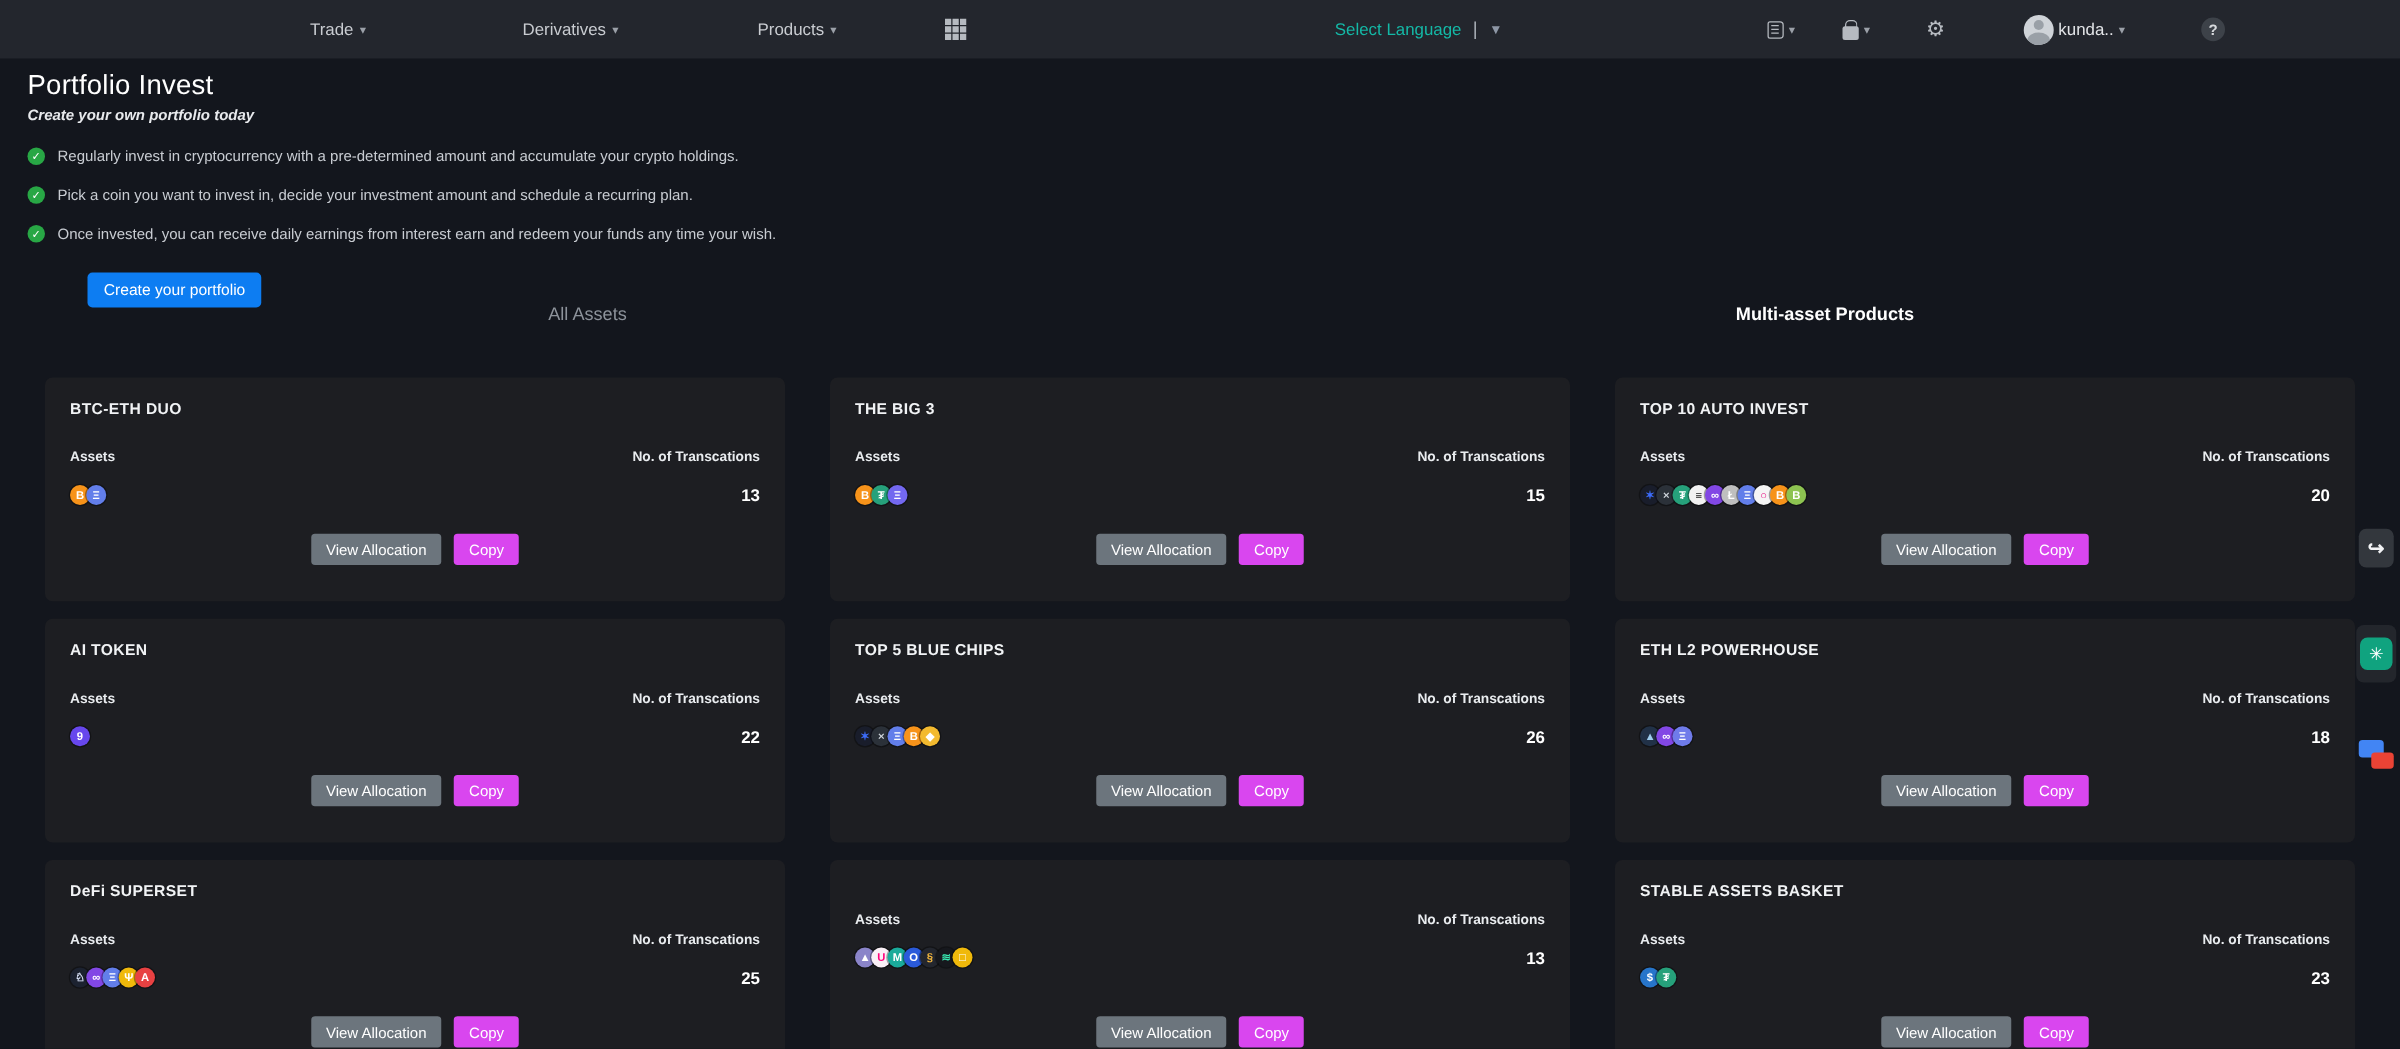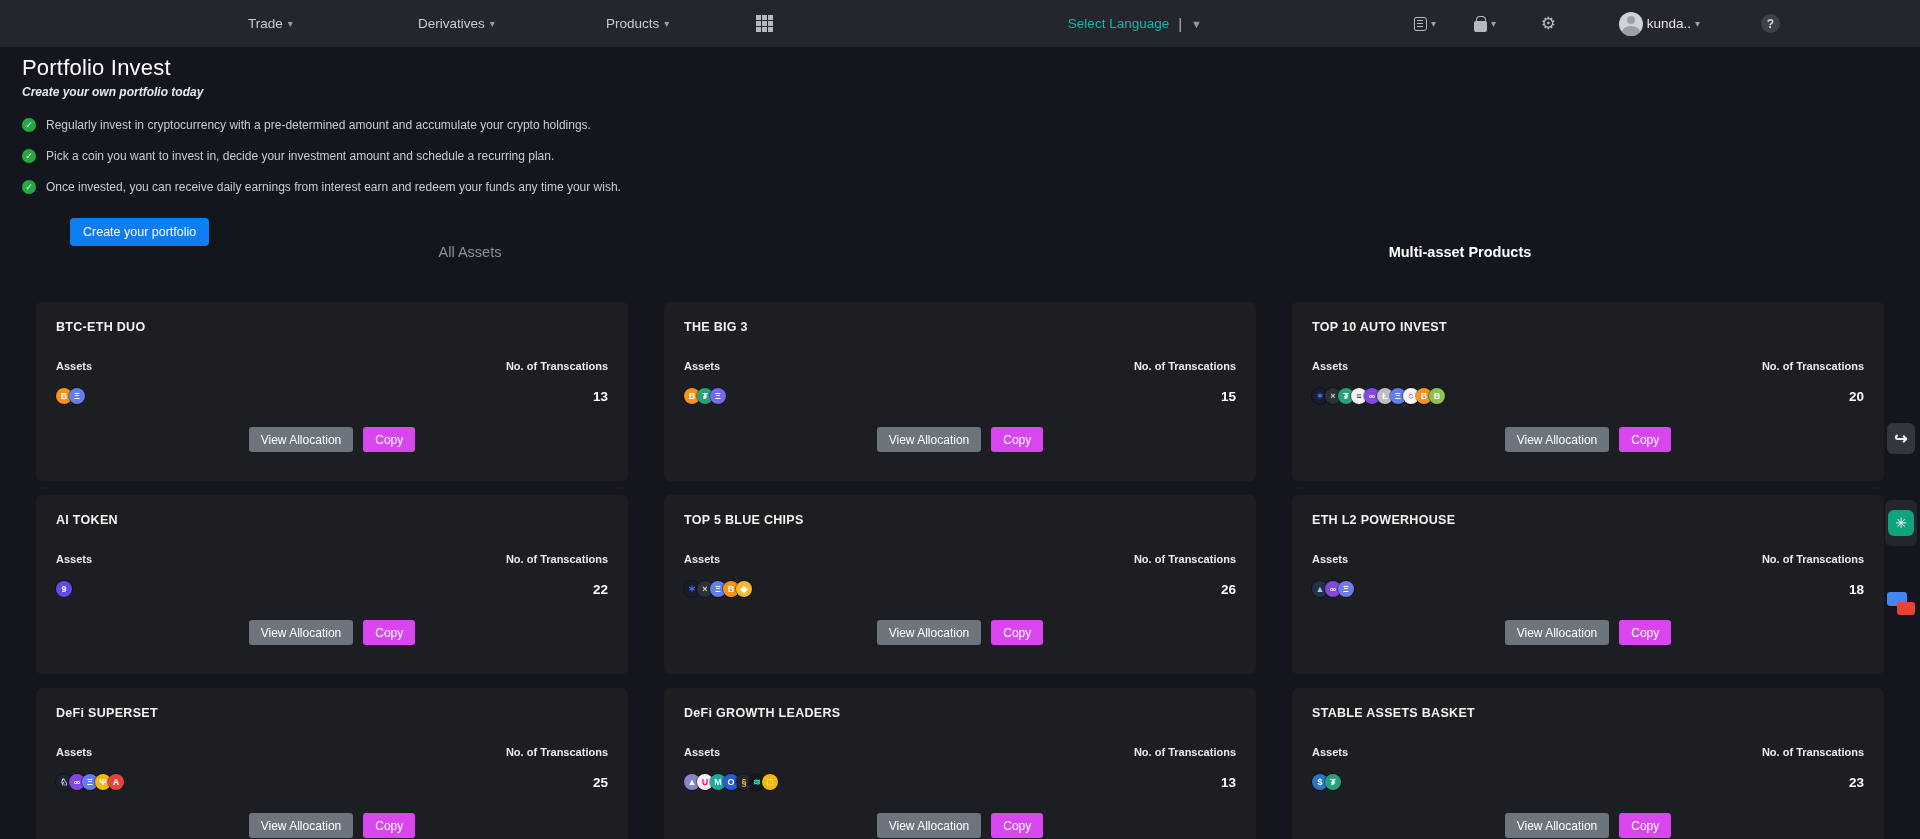--- a/index.html
+++ b/index.html
@@ -310,21 +310,20 @@
           </span>
       <span class="count">25</span>
     </div>
     <div class="card-actions">
       <button class="btn btn-gray">View Allocation</button>
       <button class="btn btn-teal">Copy</button>
     </div>
   </div>
 
   <div class="card">
-    <div class="card-title">DeFi GROWTH LEADERS</div>
     <div class="card-row labels">
       <span class="lbl">Assets</span>
       <span class="lbl">No. of Transcations</span>
     </div>
     <div class="card-row assets-row">
       <span class="icons">
             <span class="coin" style="background: rgb(138, 132, 201); color: rgb(255, 255, 255);">▲</span>
             <span class="coin" style="background: rgb(249, 240, 246); color: rgb(255, 0, 122);">U</span>
             <span class="coin" style="background: rgb(26, 171, 155); color: rgb(255, 255, 255);">M</span>
             <span class="coin" style="background: rgb(42, 90, 218); color: rgb(255, 255, 255);">O</span>

